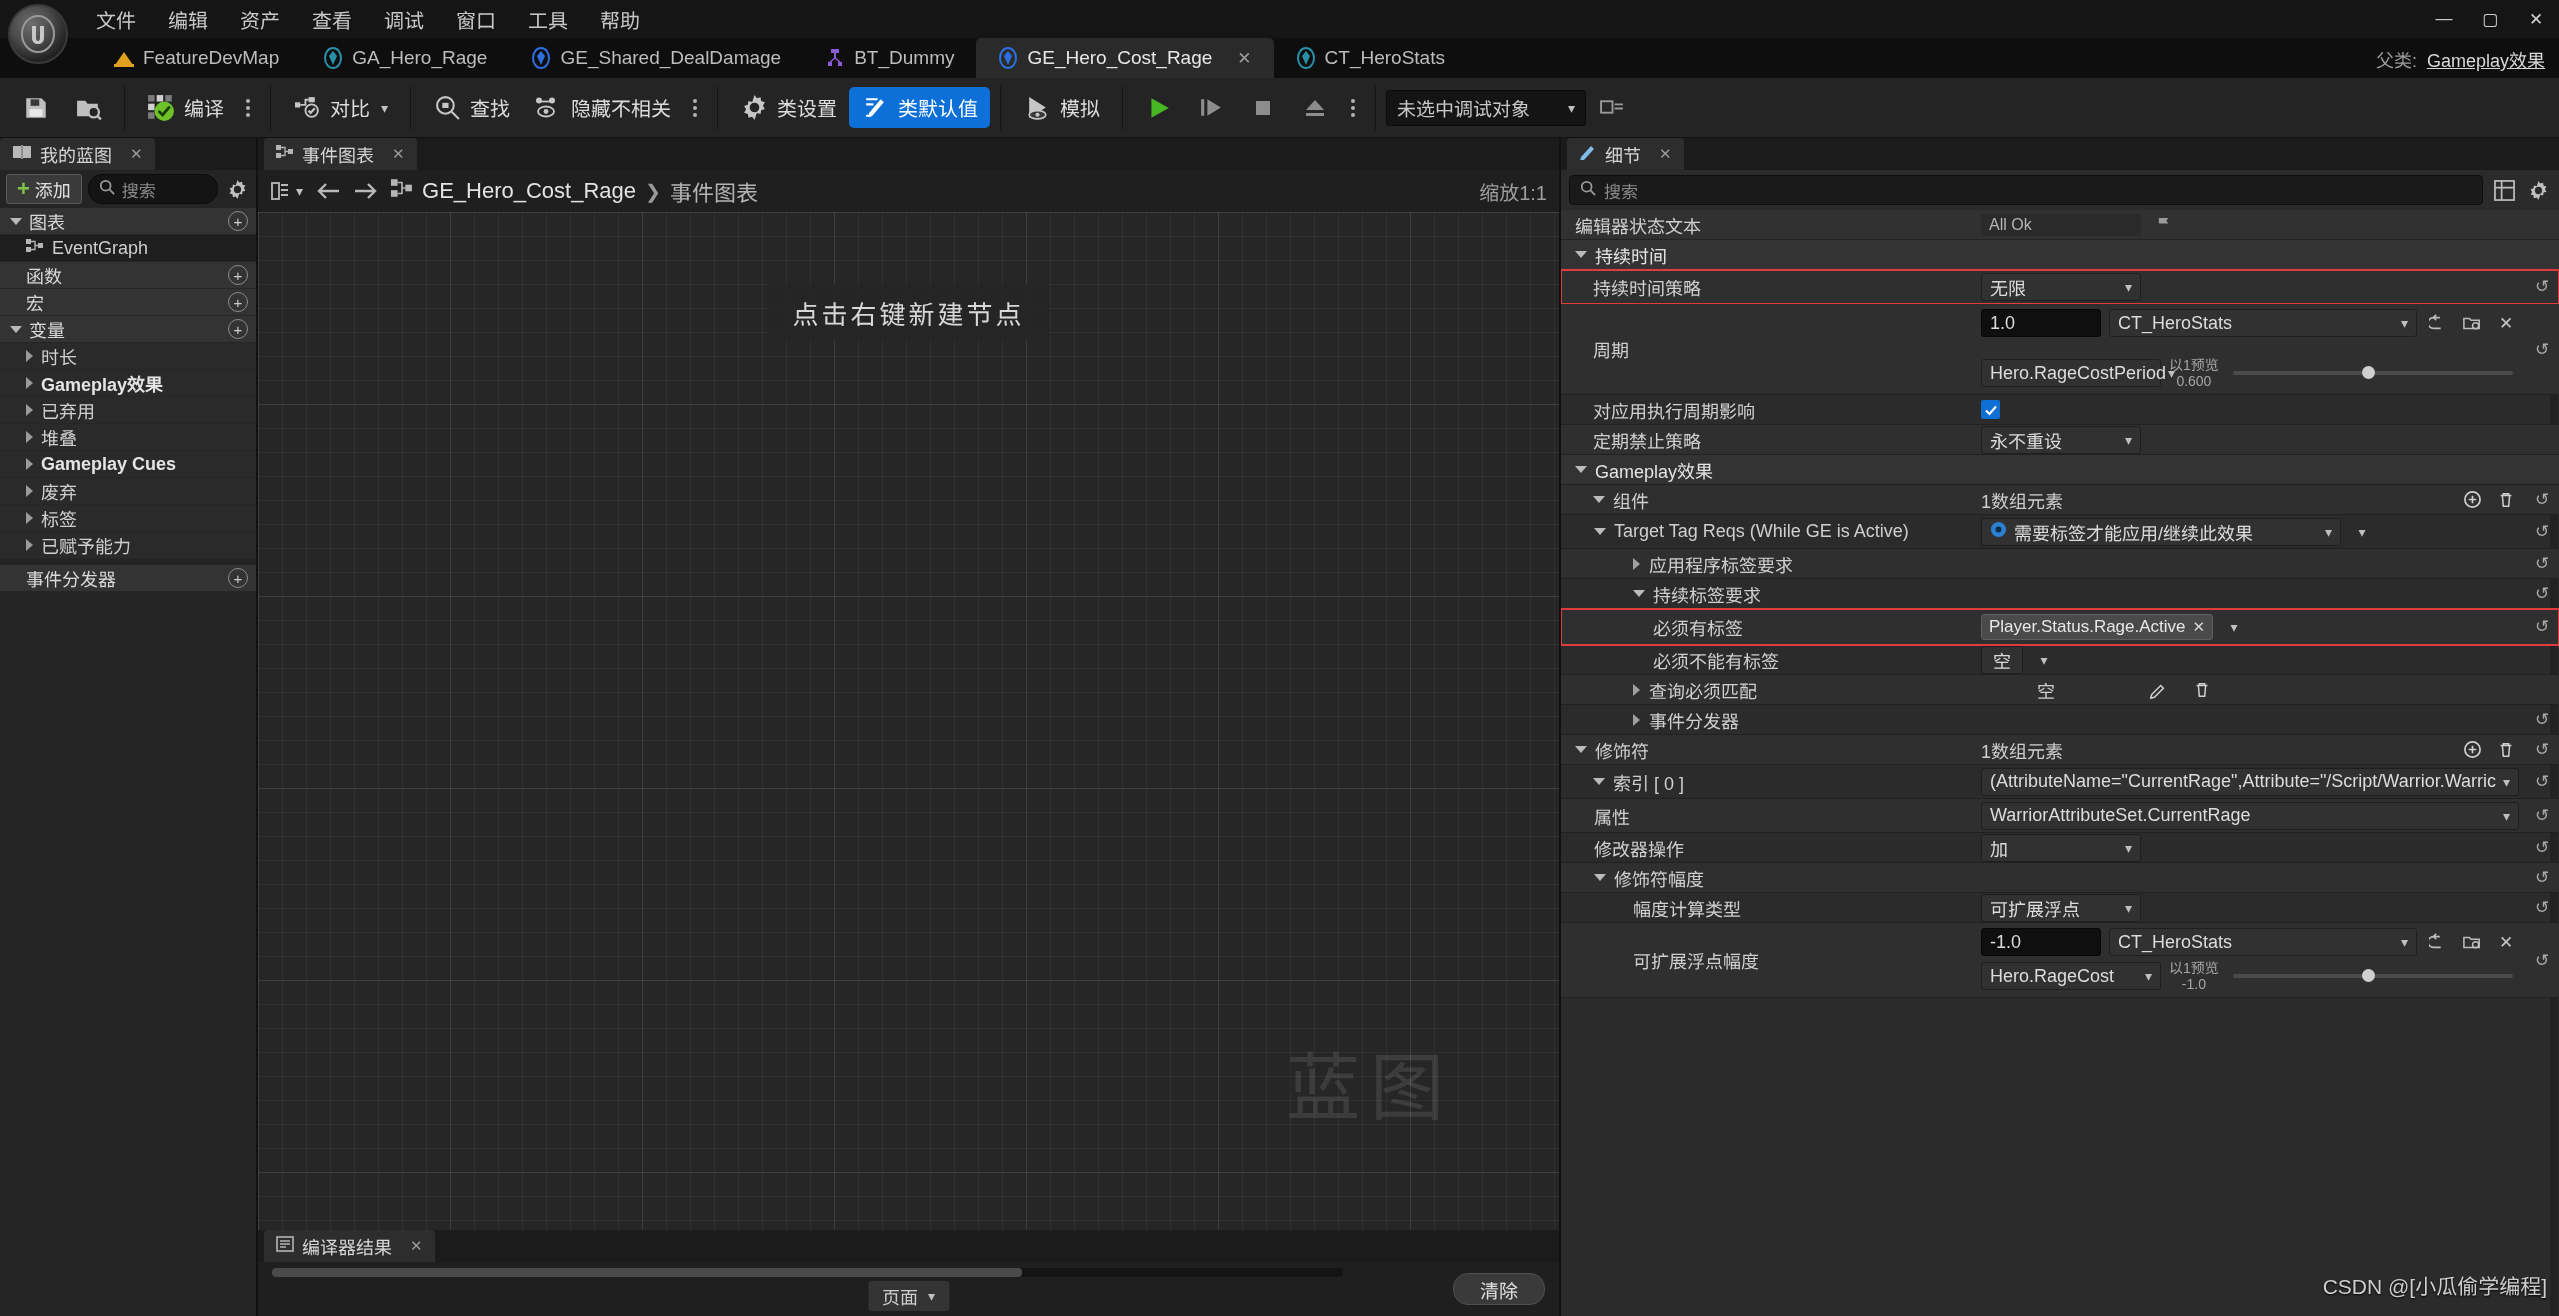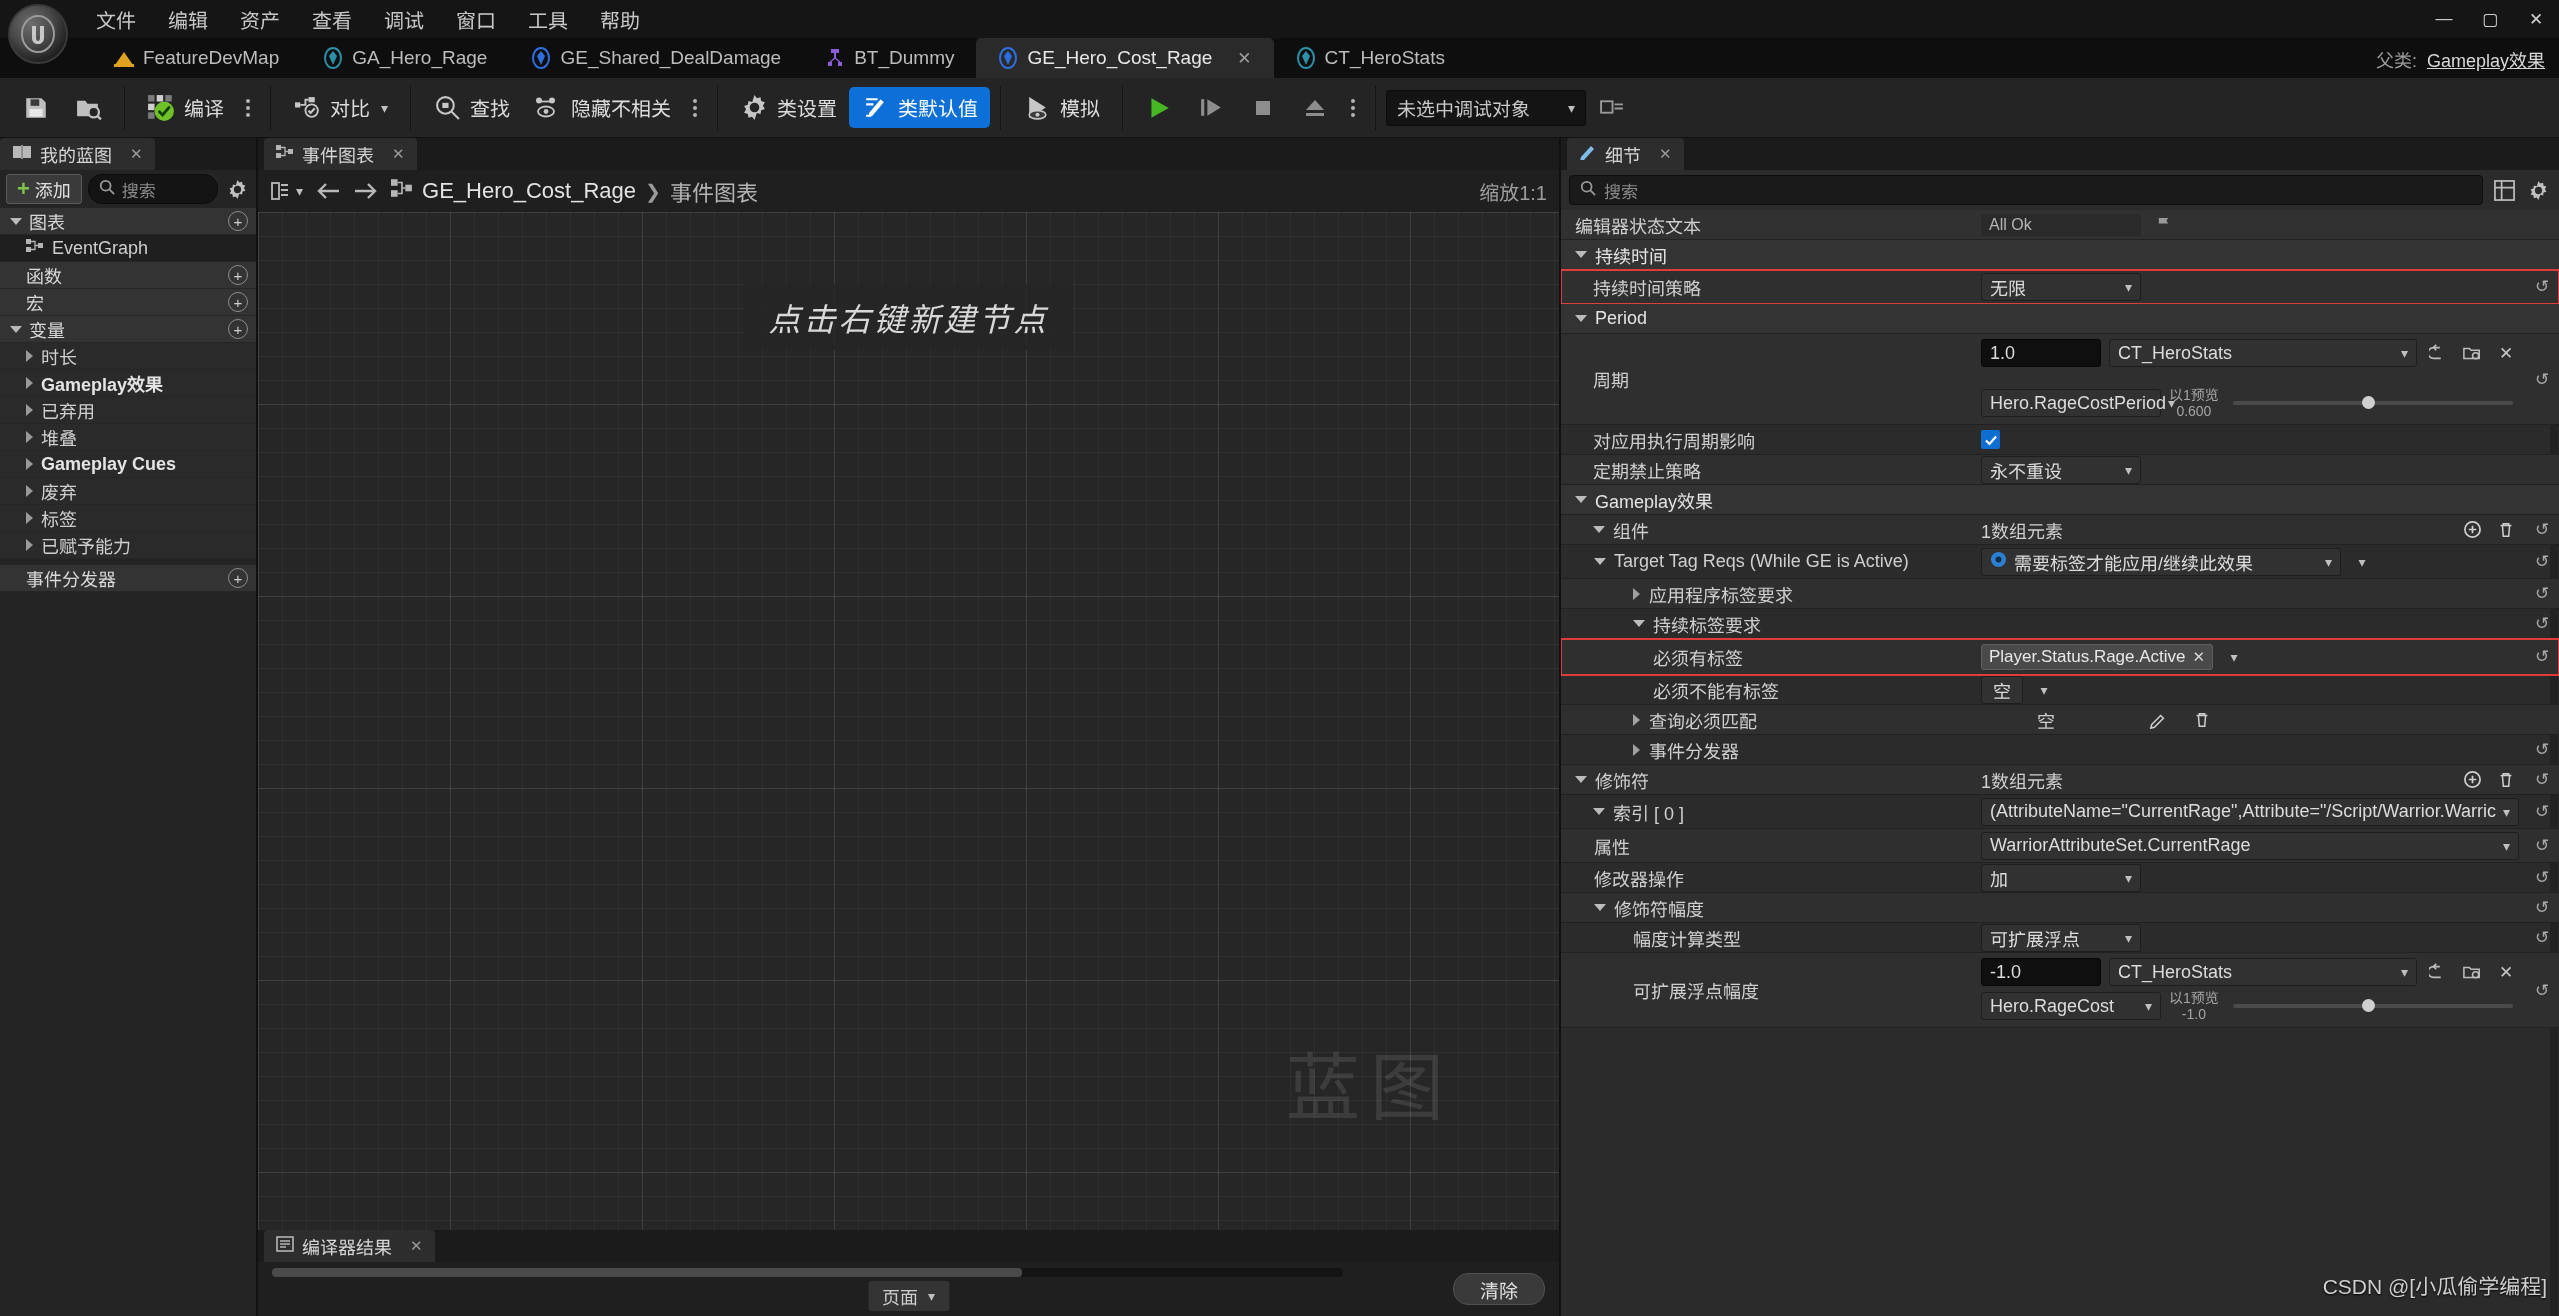--- a/index.html
+++ b/index.html
@@ -91,21 +91,21 @@
   .canvas{ flex:1; position:relative; overflow:hidden;
      background-color:#262626;
      background-image:
        linear-gradient(to right, rgba(255,255,255,0.045) 1px, transparent 1px),
        linear-gradient(to bottom, rgba(255,255,255,0.045) 1px, transparent 1px),
        linear-gradient(to right, rgba(255,255,255,0.075) 1.5px, transparent 1.5px),
        linear-gradient(to bottom, rgba(255,255,255,0.075) 1.5px, transparent 1.5px);
      background-size: 24px 24px, 24px 24px, 192px 192px, 192px 192px;
   }
   .canvas-hint{ position:absolute; left:50%; top:72px; transform:translateX(-50%);
-     background:rgba(38,38,38,0.85); color:#d8d8d8; font-size:32px; padding:10px 24px; letter-spacing:3px; white-space:nowrap;font-style:italic;}
+     background:rgba(38,38,38,0.85); color:#d8d8d8; font-size:26px; padding:10px 24px; letter-spacing:3px; white-space:nowrap;}
   .canvas-wm{ position:absolute; right:105px; bottom:95px; font-size:74px; color:rgba(255,255,255,0.10); letter-spacing:10px;}
   .comp-tabrow{ height:32px; background:#1b1b1b; display:flex; align-items:flex-end; padding-left:6px;}
   .comp-body{ height:54px; background:#1f1f1f; display:flex; align-items:center; padding:0 14px; position:relative;}
   .scrollbar{ position:absolute; left:14px; top:6px; width:calc(100% - 230px); height:9px; background:#141414; border-radius:4px;}
   .scrollbar i{ display:block; width:70%; height:9px; background:#4a4a4a; border-radius:4px;}
   .pagebtn{ position:absolute; left:50%; transform:translateX(-50%); bottom:5px; height:30px; padding:0 14px;
      background:#343434; border-radius:3px; display:flex; align-items:center; gap:8px; font-size:18px; color:#cdcdcd;}
   .clearbtn{ margin-left:auto; height:32px; padding:0 26px; background:#3a3a3a; border:1px solid #4f4f4f;
      border-radius:15px; font-size:19px; color:#e0e0e0; display:flex; align-items:center; justify-content:center;}
 
@@ -701,26 +701,20 @@
           <div class="lbl indent2">持续时间策略</div>
           <div class="val">
             <div class="combo" style="width:160px">
               <span>无限</span>
               <span class="chev">▾</span>
             </div>
           </div>
           <div class="reset">↺</div>
         </div>
 
-        <div class="row sec-hdr">
-          <div class="lbl indent1">
-            <span class="tri"></span>
-            <span>Period</span>
-          </div>
-        </div>
 
         <div class="row alt" style="min-height:66px; align-items:stretch;">
           <div class="lbl indent2">周期</div>
           <div class="val" style="flex-direction:column; align-items:stretch; gap:20px; padding:5px 6px 5px 0;">
             <div style="display:flex; align-items:center; gap:8px;">
               <div class="numbox" style="width:120px">1.0</div>
               <div class="combo" style="flex:1">
                 <span>CT_HeroStats</span>
                 <span class="chev">▾</span>
               </div>

